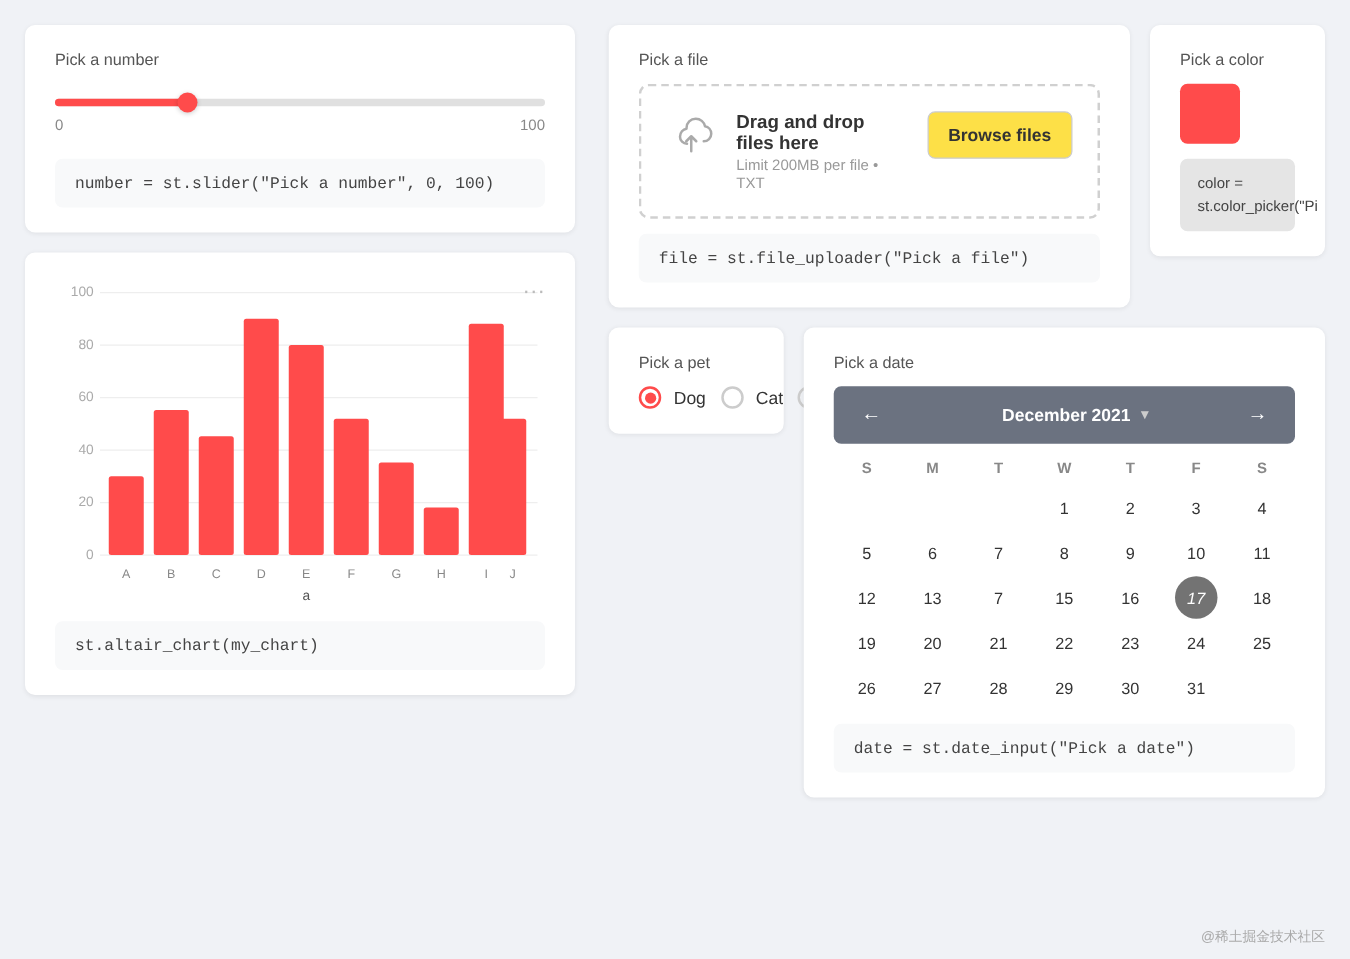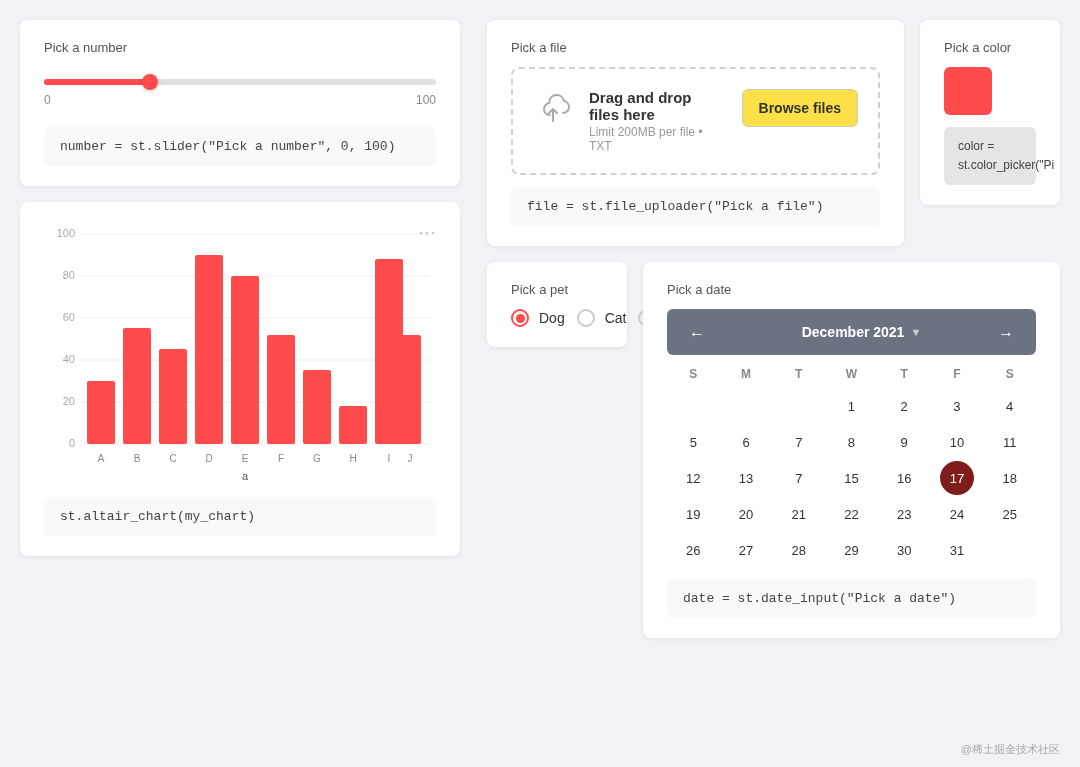--- a/index.html
+++ b/index.html
@@ -256,23 +256,24 @@
       border-radius: 50%;
       cursor: pointer;
       width: 34px;
       height: 34px;
       display: flex;
       align-items: center;
       justify-content: center;
       margin: 0 auto;
     }
     .cal-day.today {
-      background: #7f1d1d;
+      background: #737373;
       color: #fff;
       border-radius: 50%;
+      font-style: italic;
     }
     .cal-day.empty { cursor: default; }
     .cal-chevron {
       font-size: 11px;
       color: #ccc;
     }
     
     .code-block-multi {
       background: #e5e5e5;
       border-radius: 6px;

